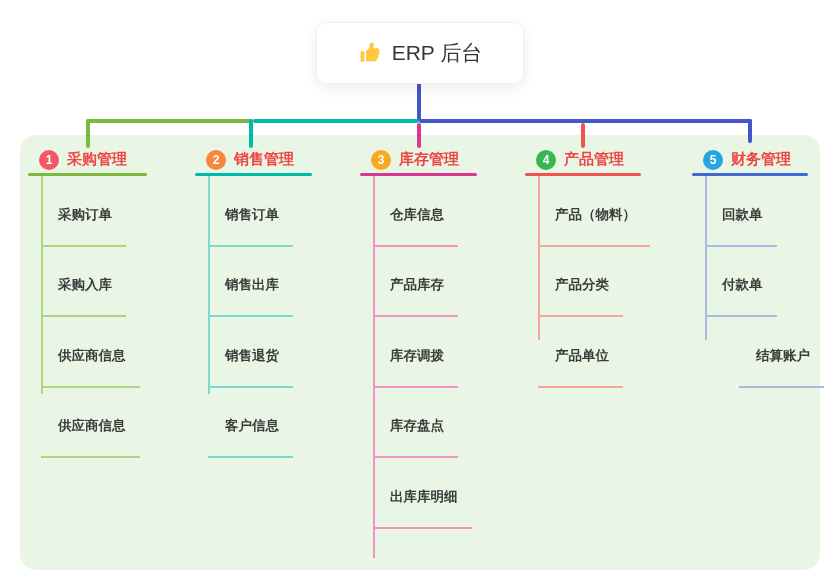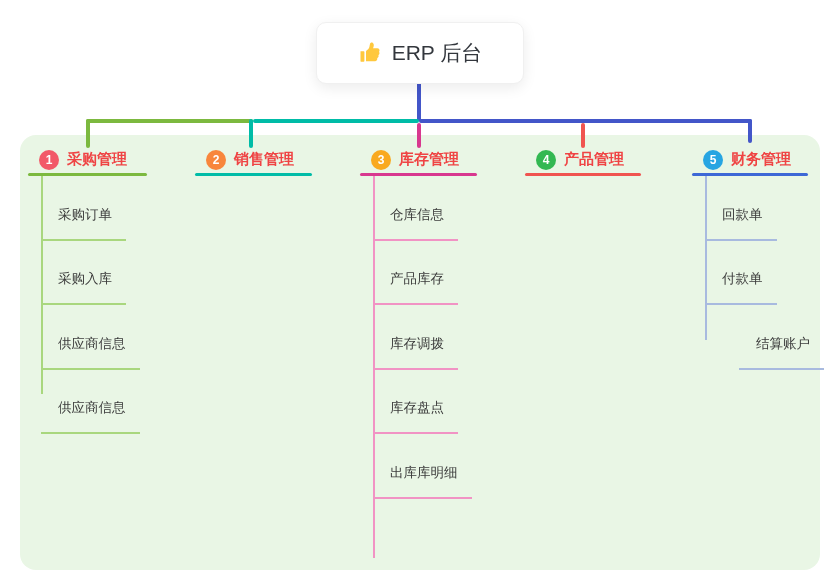--- a/index.html
+++ b/index.html
@@ -51,21 +51,21 @@
     display:flex;align-items:center;justify-content:center;
     color:#fff;font-size:12px;font-weight:bold;line-height:1;
   }
   .branch-label{font-size:15px;font-weight:600;color:#ef4444;white-space:nowrap;}
   .branch-underline{height:3px;border-radius:2px;}
   .branch-body{position:relative;}
   .vline{position:absolute;left:13px;top:0;width:2px;}
   .sub-item{
     height:54.6px;display:flex;align-items:flex-end;
     margin-left:13px;width:max-content;
-    padding:0 14px 8px 17px;cursor:pointer;
+    padding:0 14px 14px 17px;cursor:pointer;font-weight:bold;
   }
   .sub-item span{
     font-size:13.5px;color:#3b3b3b;white-space:nowrap;
     padding-bottom:7px;
   }
 </style>
 </head>
 <body>
 
 <div class="canvas">
@@ -113,20 +113,35 @@
             <span>供应商信息</span>
           </div>
         </div>
       </div>
       <div class="branch" style="left: 195px; width: 117px;">
         <div class="branch-head">
           <span class="badge" style="background: rgb(248, 134, 60);">2</span>
           <span class="branch-label">销售管理</span>
         </div>
         <div class="branch-underline" style="background: rgb(0, 188, 167);"></div>
+        <div class="branch-body">
+          <div class="vline" style="background: rgb(126, 216, 204); height: 218.4px;"></div>
+          <div class="sub-item" style="border-bottom: 2px solid rgb(126, 216, 204);">
+            <span>销售订单</span>
+          </div>
+          <div class="sub-item" style="border-bottom: 2px solid rgb(126, 216, 204);">
+            <span>销售出库</span>
+          </div>
+          <div class="sub-item" style="border-bottom: 2px solid rgb(126, 216, 204);">
+            <span>销售退货</span>
+          </div>
+          <div class="sub-item" style="border-bottom: 2px solid rgb(126, 216, 204);">
+            <span>客户信息</span>
+          </div>
+        </div>
       </div>
       <div class="branch" style="left: 360px; width: 117px;">
         <div class="branch-head">
           <span class="badge" style="background: rgb(249, 169, 31);">3</span>
           <span class="branch-label">库存管理</span>
         </div>
         <div class="branch-underline" style="background: rgb(216, 56, 143);"></div>
         <div class="branch-body">
           <div class="vline" style="background: rgb(241, 147, 196); height: 382.2px;"></div>
           <div class="sub-item" style="border-bottom: 2px solid rgb(241, 147, 196);">
@@ -145,20 +160,32 @@
             <span>出库库明细</span>
           </div>
         </div>
       </div>
       <div class="branch" style="left: 525px; width: 116px;">
         <div class="branch-head">
           <span class="badge" style="background: rgb(51, 184, 82);">4</span>
           <span class="branch-label">产品管理</span>
         </div>
         <div class="branch-underline" style="background: rgb(240, 84, 80);"></div>
+        <div class="branch-body">
+          <div class="vline" style="background: rgb(248, 165, 162); height: 163.8px;"></div>
+          <div class="sub-item" style="border-bottom: 2px solid rgb(248, 165, 162);">
+            <span>产品（物料）</span>
+          </div>
+          <div class="sub-item" style="border-bottom: 2px solid rgb(248, 165, 162);">
+            <span>产品分类</span>
+          </div>
+          <div class="sub-item" style="border-bottom: 2px solid rgb(248, 165, 162);">
+            <span>产品单位</span>
+          </div>
+        </div>
       </div>
       <div class="branch" style="left: 692px; width: 116px;">
         <div class="branch-head">
           <span class="badge" style="background: rgb(39, 165, 226);">5</span>
           <span class="branch-label">财务管理</span>
         </div>
         <div class="branch-underline" style="background: rgb(61, 104, 214);"></div>
         <div class="branch-body">
           <div class="vline" style="background: rgb(168, 186, 223); height: 163.8px;"></div>
           <div class="sub-item" style="border-bottom: 2px solid rgb(168, 186, 223);">

